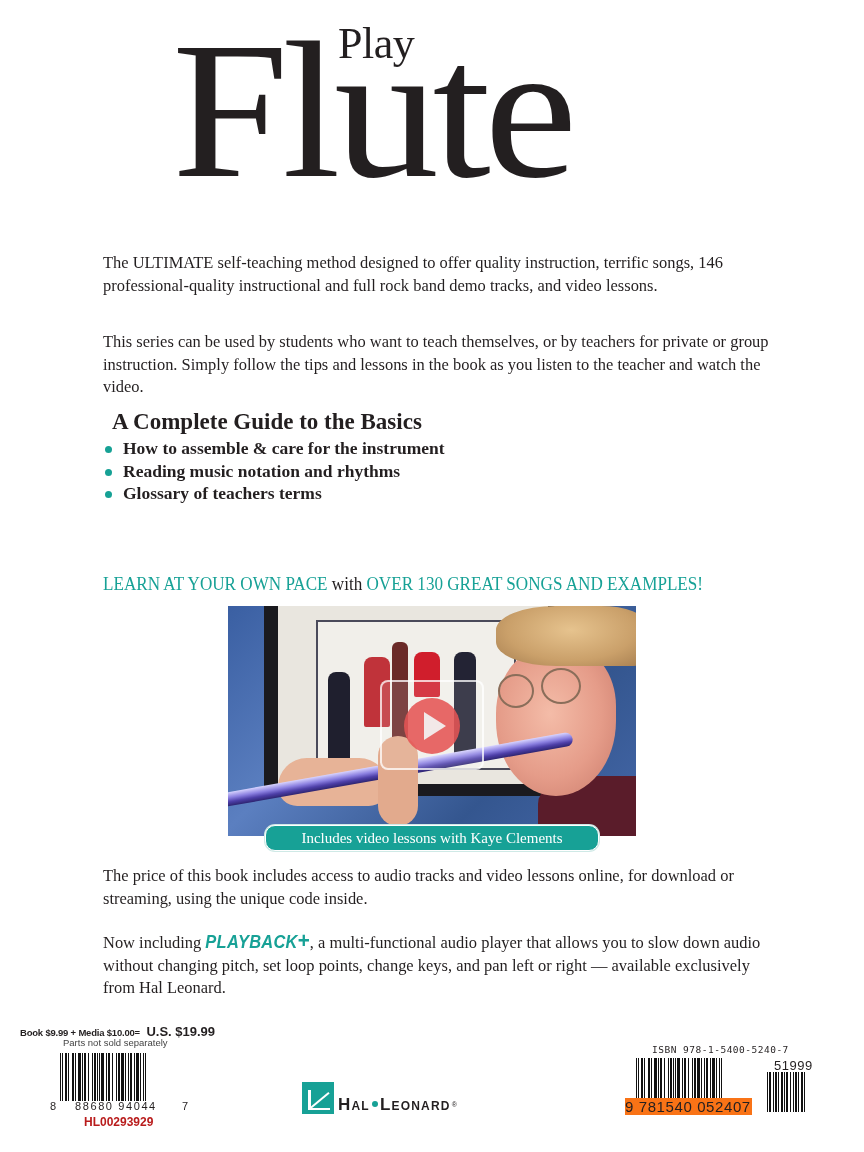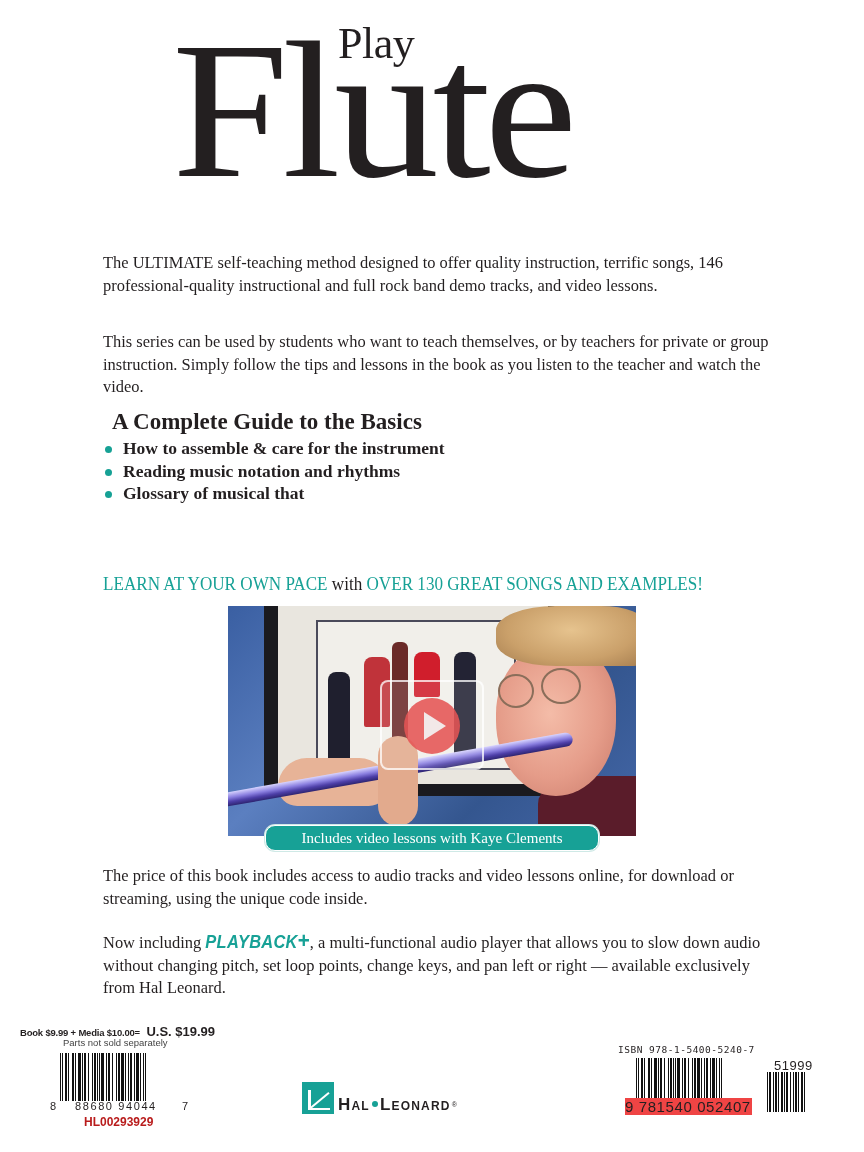--- a/index.html
+++ b/index.html
@@ -79,42 +79,42 @@
 
     .hal-logo { position: absolute; left: 302px; top: 1080px; height: 34px; display: flex; align-items: flex-end; }
     .hal-mark { width: 32px; height: 32px; background: #17a196; position: relative; }
     .hal-mark-line1 { position: absolute; left: 6px; top: 8px; width: 3px; height: 20px; background: #ffffff; }
     .hal-mark-line2 { position: absolute; left: 6px; top: 26px; width: 22px; height: 2px; background: #ffffff; }
     .hal-mark-line3 { position: absolute; left: 4px; top: 18px; width: 26px; height: 2px; background: #ffffff; transform: rotate(-40deg); }
     .hal-text { font-family: "Liberation Sans", sans-serif; font-size: 17px; line-height: 17px; color: #231f20; letter-spacing: 1.2px; margin-left: 4px; margin-bottom: 1px; font-variant: small-caps; font-weight: bold; }
     .hal-dot { display: inline-block; width: 6px; height: 6px; border-radius: 50%; background: #17a196; margin: 0 2px 3px 2px; vertical-align: middle; }
     .hal-reg { font-size: 7px; vertical-align: top; margin-left: 1px; font-weight: normal; }
 
-    .isbn-text { position: absolute; left: 618px; top: 1044px; font-family: "DejaVu Sans Mono", "Liberation Mono", monospace; font-size: 9.5px; color: #231f20; white-space: nowrap; letter-spacing: 0.5px; }
+    .isbn-text { position: absolute; left: 652px; top: 1044px; font-family: "DejaVu Sans Mono", "Liberation Mono", monospace; font-size: 9.5px; color: #231f20; white-space: nowrap; letter-spacing: 0.5px; }
     .isbn-barcode { left: 636px; top: 1058px; width: 118px; height: 54px; }
-    .isbn-digits { position: absolute; left: 625px; top: 1098px; font-family: "Liberation Sans", sans-serif; font-size: 15px; color: #231f20; white-space: nowrap; letter-spacing: 0.6px; background: #ef4444; padding-right: 1px; }
+    .isbn-digits { position: absolute; left: 625px; top: 1098px; font-family: "Liberation Sans", sans-serif; font-size: 15px; color: #231f20; white-space: nowrap; letter-spacing: 0.6px; background: #f97316; padding-right: 1px; }
     .price-code { position: absolute; left: 774px; top: 1058px; font-family: "Liberation Sans", sans-serif; font-size: 13px; color: #231f20; letter-spacing: 0.5px; }
     .addon-barcode { left: 767px; top: 1072px; width: 58px; height: 40px; }
   </style>
 </head>
 <body>
 
 <div class="title-block">
   <div class="title-flute">Flute</div>
   <div class="title-play">Play</div>
 </div>
 
 <p class="para p1">The ULTIMATE self-teaching method designed to offer quality instruction, terrific songs, 146 professional-quality instructional and full rock band demo tracks, and video lessons.</p>
 <p class="para p2">This series can be used by students who want to teach themselves, or by teachers for private or group instruction. Simply follow the tips and lessons in the book as you listen to the teacher and watch the video.</p>
 
 <h2 class="guide-heading">A Complete Guide to the Basics</h2>
 <ul class="feature-list">
   <li class="feature-item"><span class="bullet"></span><span>How to assemble &amp; care for the instrument</span></li>
   <li class="feature-item"><span class="bullet"></span><span>Reading music notation and rhythms</span></li>
-  <li class="feature-item"><span class="bullet"></span><span>Glossary of musical that</span></li>
+  <li class="feature-item"><span class="bullet"></span><span>Glossary of teachers terms</span></li>
 </ul>
 
 <div class="promo">
   <span class="teal">LEARN AT YOUR OWN PACE</span><span class="dark"> with </span><span class="teal">OVER 130 GREAT SONGS AND EXAMPLES!</span>
 </div>
 
 <div class="video">
   <div class="vid-wall"></div>
   <div class="vid-frame-dark"></div>
   <div class="vid-mat"></div>

